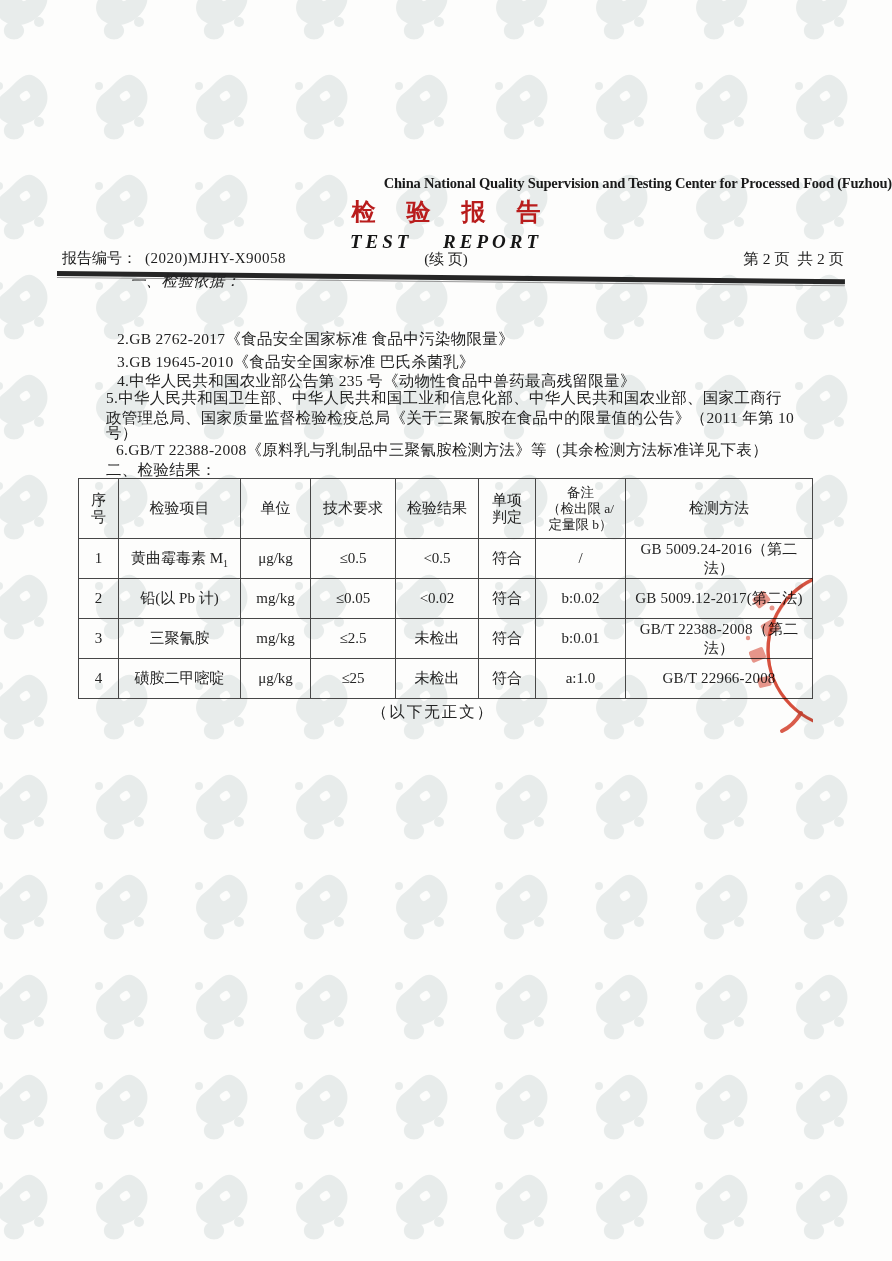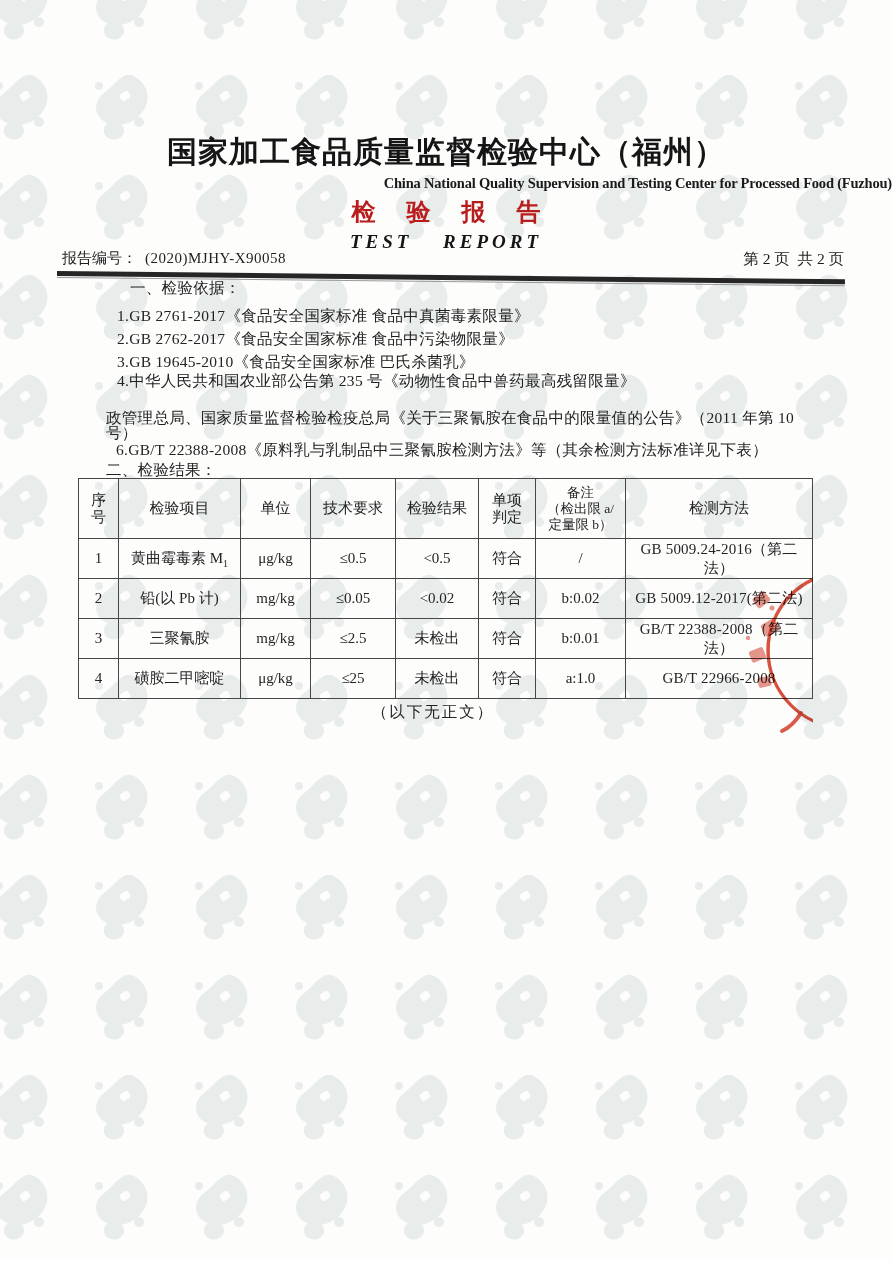--- a/index.html
+++ b/index.html
@@ -38,21 +38,21 @@
   .cont{top:250px;left:0;right:0;text-align:center;font-size:15px;}
   .pageinfo{top:249px;right:48px;font-size:15.5px;white-space:pre;}
   .rule{
     top:271px;left:57px;width:788px;height:4.5px;background:#262626;
     transform:rotate(0.6deg);transform-origin:left center;
   }
   .rule::after{
     content:"";position:absolute;left:0;right:0;top:5.5px;height:1px;background:#9a9a9a;
   }
   .bl{position:absolute;font-size:15.5px;letter-spacing:0.3px;white-space:pre;color:#222;}
-  .l0{top:278px;left:130px;}
+  .l0{top:271px;left:130px;font-style:italic;}
   .l1{top:306px;left:117px;}
   .l2{top:329px;left:117px;}
   .l3{top:352px;left:117px;}
   .l4{top:371px;left:117px;}
   .l5{top:388px;left:106px;}
   .l6{top:408px;left:106px;}
   .l7{top:423px;left:106px;}
   .l8{top:440px;left:116px;}
   .l9{top:460px;left:106px;}
   
@@ -96,34 +96,34 @@
           <circle cx="27" cy="28" r="4"></circle>
           <rect x="48" y="34" width="10" height="8" rx="3" transform="rotate(-35 53 38)" fill="#fdfdfc"></rect>
         </g>
       </pattern>
     </defs>
     <rect x="0" y="0" width="892" height="1261" fill="url(#paisley)"></rect>
   </svg>
 
   <div class="content">
 
-    <div class="abs org-cn">国家加工食品质量监督检验中心（福州）</div>
     <div class="abs org-en">China National Quality Supervision and Testing Center for Processed Food (Fuzhou)</div>
     <div class="abs title-cn">检验报告</div>
     <div class="abs title-en">TEST REPORT</div>
 
     <div class="abs repno"><span>报告编号：</span><span class="val">(2020)MJHY-X90058</span></div>
+    <div class="abs cont">(续 页)</div>
     <div class="abs pageinfo">第 2 页  共 2 页</div>
     <div class="abs rule"></div>
 
     <div class="bl l0">一、检验依据：</div>
-    <div class="bl l1">1.GB 2761-2017《食品安全国家标准 食品中真菌毒素限量》</div>
     <div class="bl l2">2.GB 2762-2017《食品安全国家标准 食品中污染物限量》</div>
     <div class="bl l3">3.GB 19645-2010《食品安全国家标准 巴氏杀菌乳》</div>
     <div class="bl l4">4.中华人民共和国农业部公告第 235 号《动物性食品中兽药最高残留限量》</div>
+    <div class="bl l5">5.中华人民共和国卫生部、中华人民共和国工业和信息化部、中华人民共和国农业部、国家工商行</div>
     <div class="bl l6">政管理总局、国家质量监督检验检疫总局《关于三聚氰胺在食品中的限量值的公告》（2011 年第 10</div>
     <div class="bl l7">号）</div>
     <div class="bl l8">6.GB/T 22388-2008《原料乳与乳制品中三聚氰胺检测方法》等（其余检测方法标准详见下表）</div>
     <div class="bl l9">二、检验结果：</div>
 
     <table class="results">
       <colgroup>
         <col style="width:40px">
           <col style="width:122px">
           <col style="width:70px">

